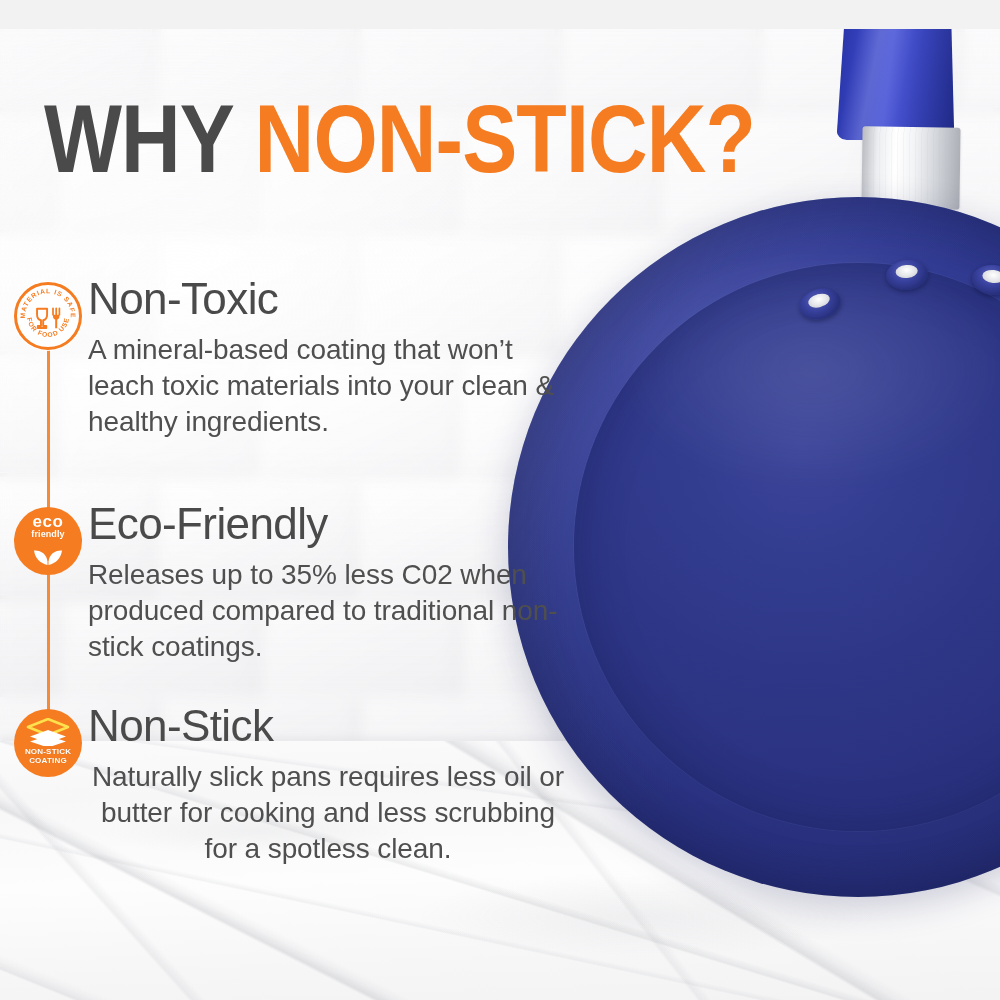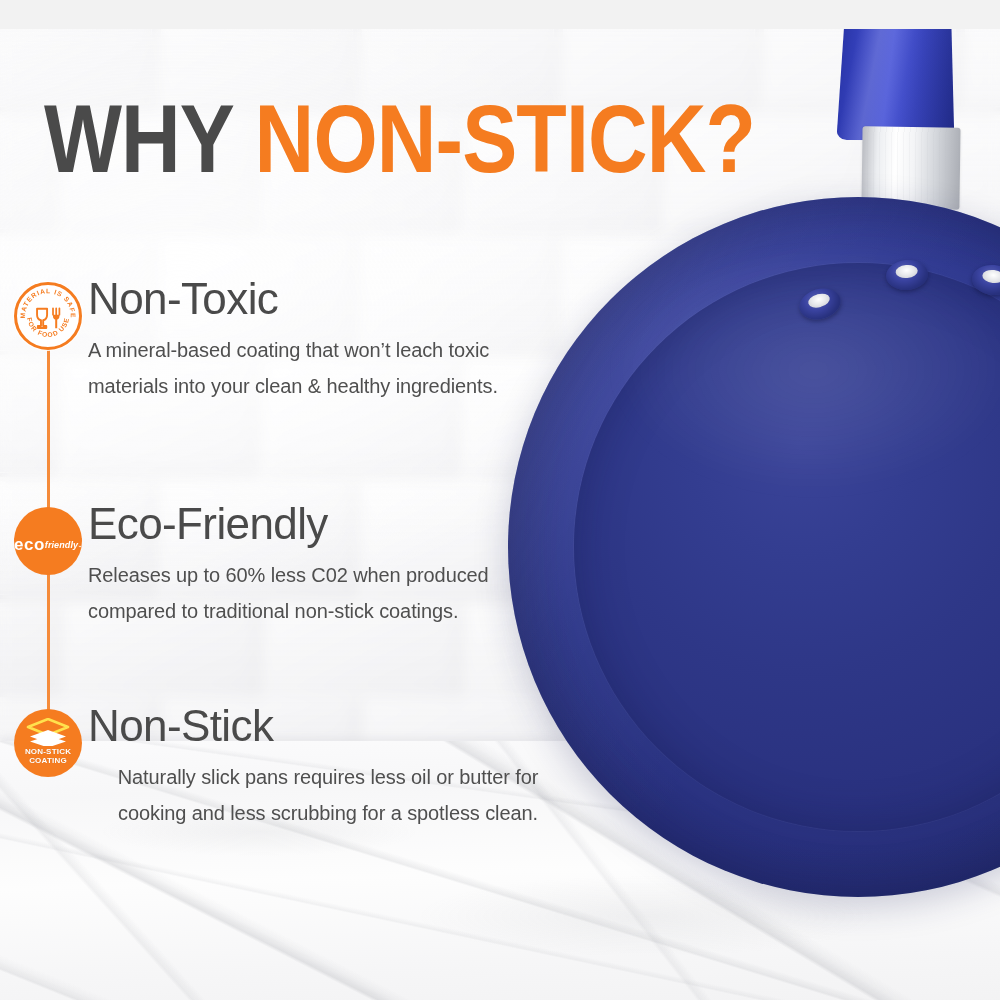--- a/index.html
+++ b/index.html
@@ -193,29 +193,29 @@
   .badge-food{
     background:#ffffff;
     border:3.5px solid #f57c20;
     box-shadow:0 0 0 1px rgba(255,255,255,.9);
   }
   .badge-food svg{ position:absolute; inset:0; width:100%; height:100%; }
 
   
   .badge-eco{
     background:#f57c20;
-    display:flex; flex-direction:row; align-items:center; justify-content:flex-start;
+    display:flex; flex-direction:column; align-items:center; justify-content:flex-start;
     padding-top:8px;
     overflow:hidden;
   }
   .badge-eco .eco-t{
     color:#fff; font-weight:700; font-size:17px; line-height:14px; letter-spacing:.5px;
   }
   .badge-eco .eco-s{
-    color:#fff; font-size:9px; line-height:10px; font-weight:600; letter-spacing:.1px;font-style:italic;
+    color:#fff; font-size:9px; line-height:10px; font-weight:600; letter-spacing:.1px;
   }
   .badge-eco svg{ width:40px; height:26px; margin-top:1px; }
 
   
   .badge-stick{
     background:#f57c20;
     display:flex; flex-direction:column; align-items:center; justify-content:flex-start;
     padding-top:9px; overflow:hidden;
   }
   .badge-stick svg{ width:44px; height:28px; }
@@ -225,21 +225,21 @@
     text-shadow:0 0 1px rgba(0,0,0,.15);
   }
 
   .f-title{
     position:absolute; left:88px; top:-8px;
     font-weight:400; font-size:44px; line-height:50px;
     color:#4a4a4a; letter-spacing:-.6px;
   }
   .f-body{
     position:absolute; left:88px; top:50px; width:470px;
-    font-size:20px; line-height:36px; color:#4f4f4f; font-weight:400;
+    font-size:28px; line-height:36px; color:#4f4f4f; font-weight:400;
     letter-spacing:-.1px;
   }
   .f3 .f-body{ width:480px;text-align:center; }
 </style>
 </head>
 <body>
 
 <div id="stage">
 
   <div class="tile-wall">
@@ -367,21 +367,21 @@
     <div class="feature f2">
       <div class="badge badge-eco">
         <span class="eco-t">eco</span>
         <span class="eco-s">friendly</span>
         <svg viewBox="0 0 40 26" aria-hidden="true">
           <path d="M19.5 25 C12 23 7 18.5 6 10.5 C13 10 18.5 14 19.5 21.5 Z" fill="#ffffff"></path>
           <path d="M20.5 25 C28 23 33 18.5 34 10.5 C27 10 21.5 14 20.5 21.5 Z" fill="#ffffff"></path>
         </svg>
       </div>
       <div class="f-title">Eco-Friendly</div>
-      <div class="f-body">Releases up to 60% less C02 when produced compared to traditional non-stick coatings.</div>
+      <div class="f-body">Releases up to 35% less C02 when produced compared to traditional non-stick coatings.</div>
     </div>
 
     <div class="feature f3">
       <div class="badge badge-stick">
         <svg viewBox="0 0 44 28" aria-hidden="true">
           <path d="M22 1 L42 9 L22 17 L2 9 Z" fill="none" stroke="#ffe14d" stroke-width="2.6" stroke-linejoin="round"></path>
           <path d="M22 12 L40 18.5 L22 25 L4 18.5 Z" fill="#ffffff"></path>
           <path d="M22 17.5 L40 23.5 L22 29.5 L4 23.5 Z" fill="#ffffff"></path>
         </svg>
         <div class="st-t">

